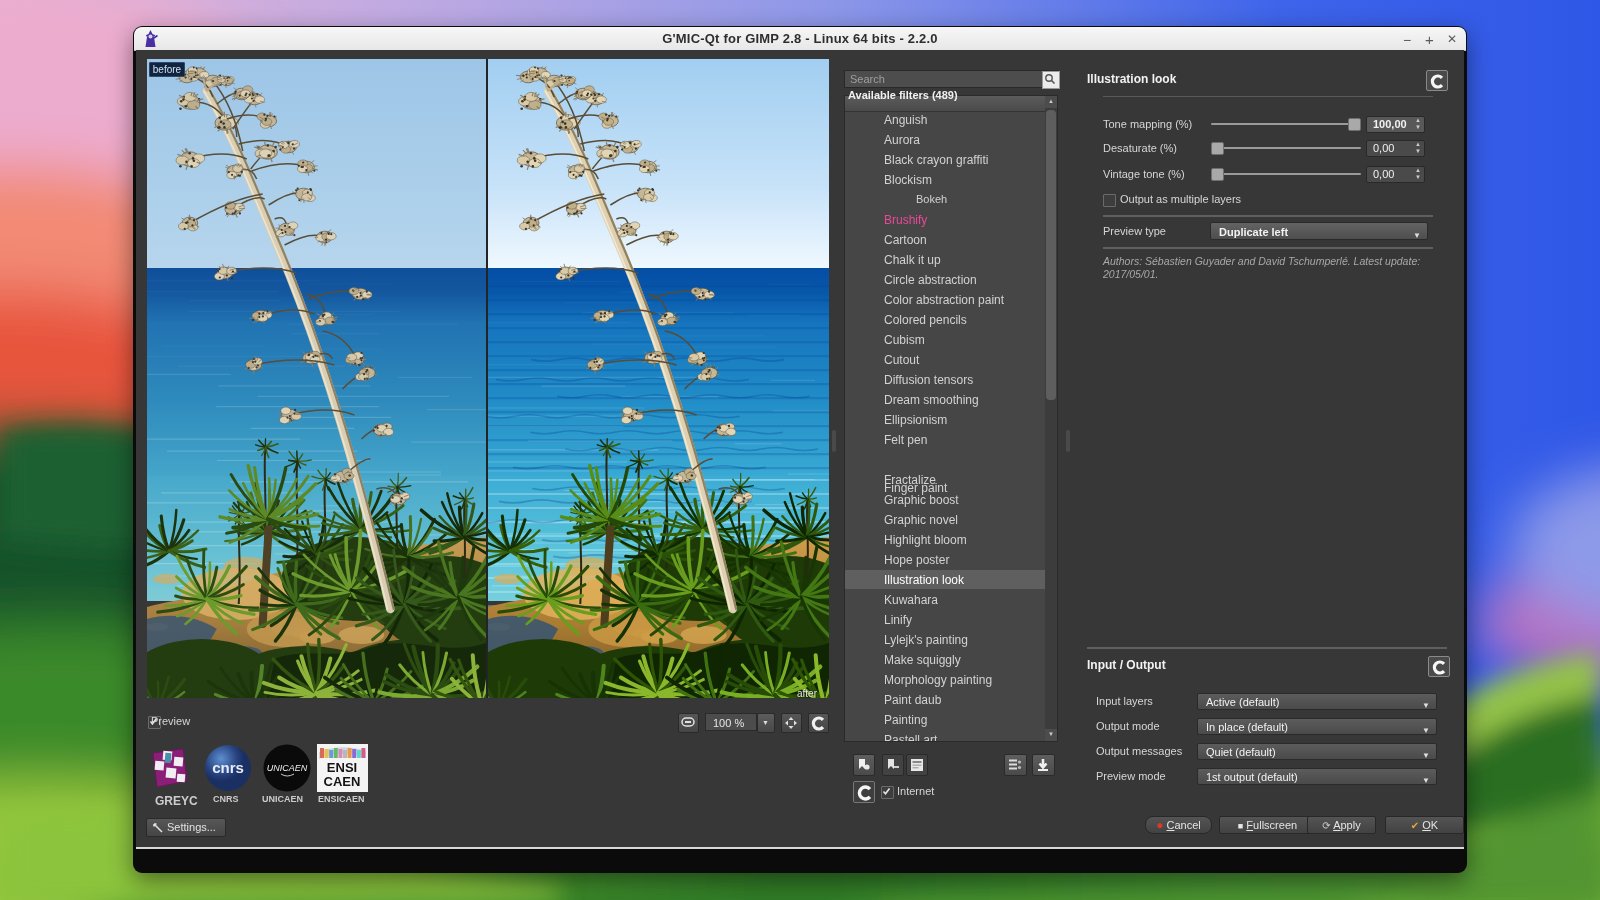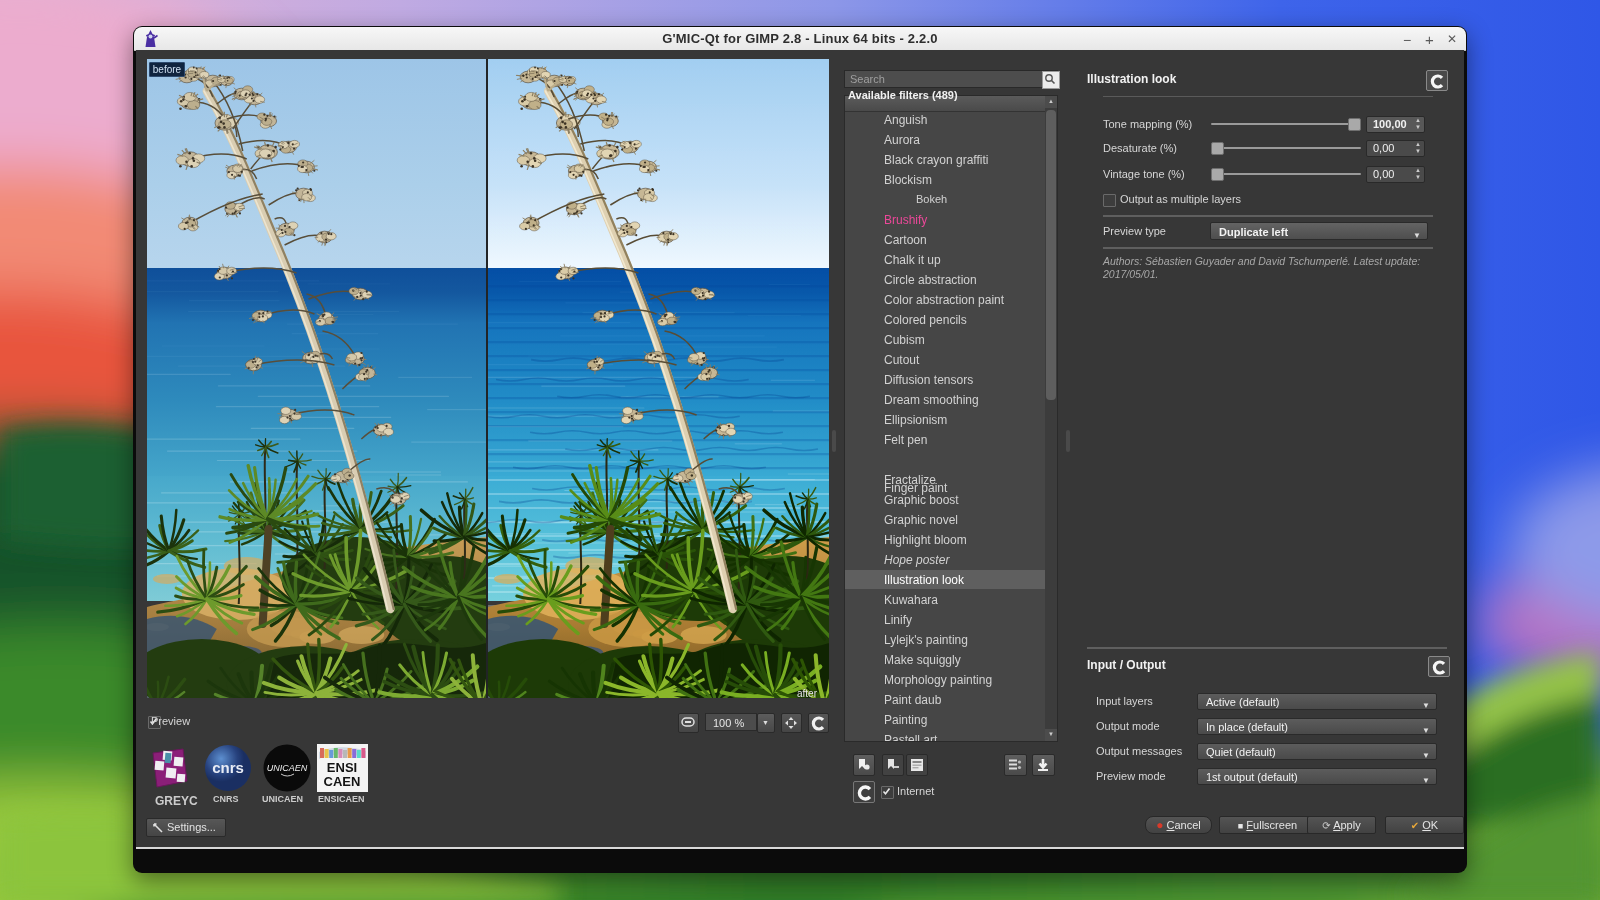--- a/index.html
+++ b/index.html
@@ -2294,21 +2294,21 @@
     <div style="position:absolute;left:39px;top:257px;font-size:12px;color:#d2d2d2;font-weight:normal;white-space:nowrap;">Cutout</div>
     <div style="position:absolute;left:39px;top:277px;font-size:12px;color:#d2d2d2;font-weight:normal;white-space:nowrap;">Diffusion tensors</div>
     <div style="position:absolute;left:39px;top:297px;font-size:12px;color:#d2d2d2;font-weight:normal;white-space:nowrap;">Dream smoothing</div>
     <div style="position:absolute;left:39px;top:317px;font-size:12px;color:#d2d2d2;font-weight:normal;white-space:nowrap;">Ellipsionism</div>
     <div style="position:absolute;left:39px;top:337px;font-size:12px;color:#d2d2d2;font-weight:normal;white-space:nowrap;">Felt pen</div>
     <div style="position:absolute;left:39px;top:357px;font-size:12px;color:#d2d2d2;font-weight:normal;white-space:nowrap;margin-top:28px;">Finger paint</div>
     <div style="position:absolute;left:39px;top:377px;font-size:12px;color:#d2d2d2;font-weight:normal;white-space:nowrap;">Fractalize</div>
     <div style="position:absolute;left:39px;top:397px;font-size:12px;color:#d2d2d2;font-weight:normal;white-space:nowrap;">Graphic boost</div>
     <div style="position:absolute;left:39px;top:417px;font-size:12px;color:#d2d2d2;font-weight:normal;white-space:nowrap;">Graphic novel</div>
     <div style="position:absolute;left:39px;top:437px;font-size:12px;color:#d2d2d2;font-weight:normal;white-space:nowrap;">Highlight bloom</div>
-    <div style="position:absolute;left:39px;top:457px;font-size:12px;color:#d2d2d2;font-weight:normal;white-space:nowrap;font-style:italic;">Hope poster</div>
+    <div style="position:absolute;left:39px;top:457px;font-size:12px;color:#d2d2d2;font-weight:normal;white-space:nowrap;">Hope poster</div>
     <div style="position:absolute;left:0px;top:474px;width:200px;height:19px;background:#5f5f5f"></div>
     <div style="position:absolute;left:39px;top:477px;font-size:12px;color:#ffffff;font-weight:normal;white-space:nowrap;">Illustration look</div>
     <div style="position:absolute;left:39px;top:497px;font-size:12px;color:#d2d2d2;font-weight:normal;white-space:nowrap;">Kuwahara</div>
     <div style="position:absolute;left:39px;top:517px;font-size:12px;color:#d2d2d2;font-weight:normal;white-space:nowrap;">Linify</div>
     <div style="position:absolute;left:39px;top:537px;font-size:12px;color:#d2d2d2;font-weight:normal;white-space:nowrap;">Lylejk's painting</div>
     <div style="position:absolute;left:39px;top:557px;font-size:12px;color:#d2d2d2;font-weight:normal;white-space:nowrap;">Make squiggly</div>
     <div style="position:absolute;left:39px;top:577px;font-size:12px;color:#d2d2d2;font-weight:normal;white-space:nowrap;">Morphology painting</div>
     <div style="position:absolute;left:39px;top:597px;font-size:12px;color:#d2d2d2;font-weight:normal;white-space:nowrap;">Paint daub</div>
     <div style="position:absolute;left:39px;top:617px;font-size:12px;color:#d2d2d2;font-weight:normal;white-space:nowrap;">Painting</div>
     <div style="position:absolute;left:39px;top:637px;font-size:12px;color:#d2d2d2;font-weight:normal;white-space:nowrap;">Pastell art</div>

